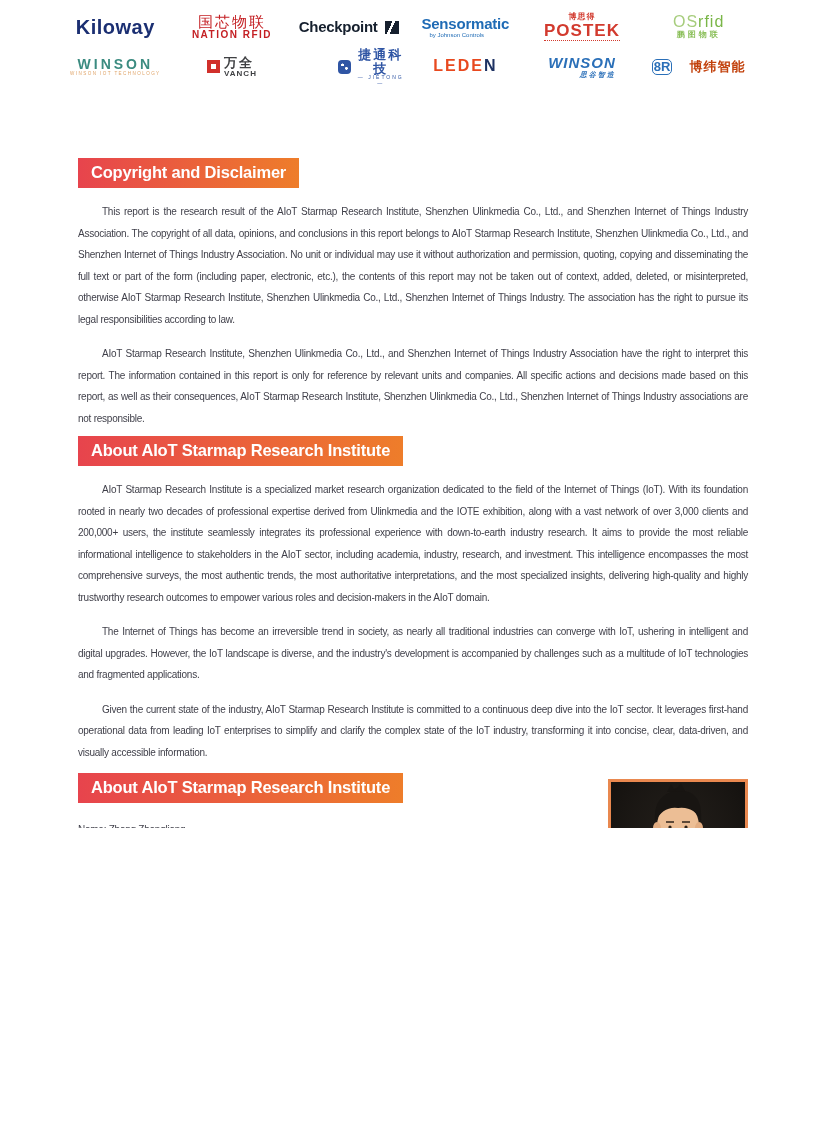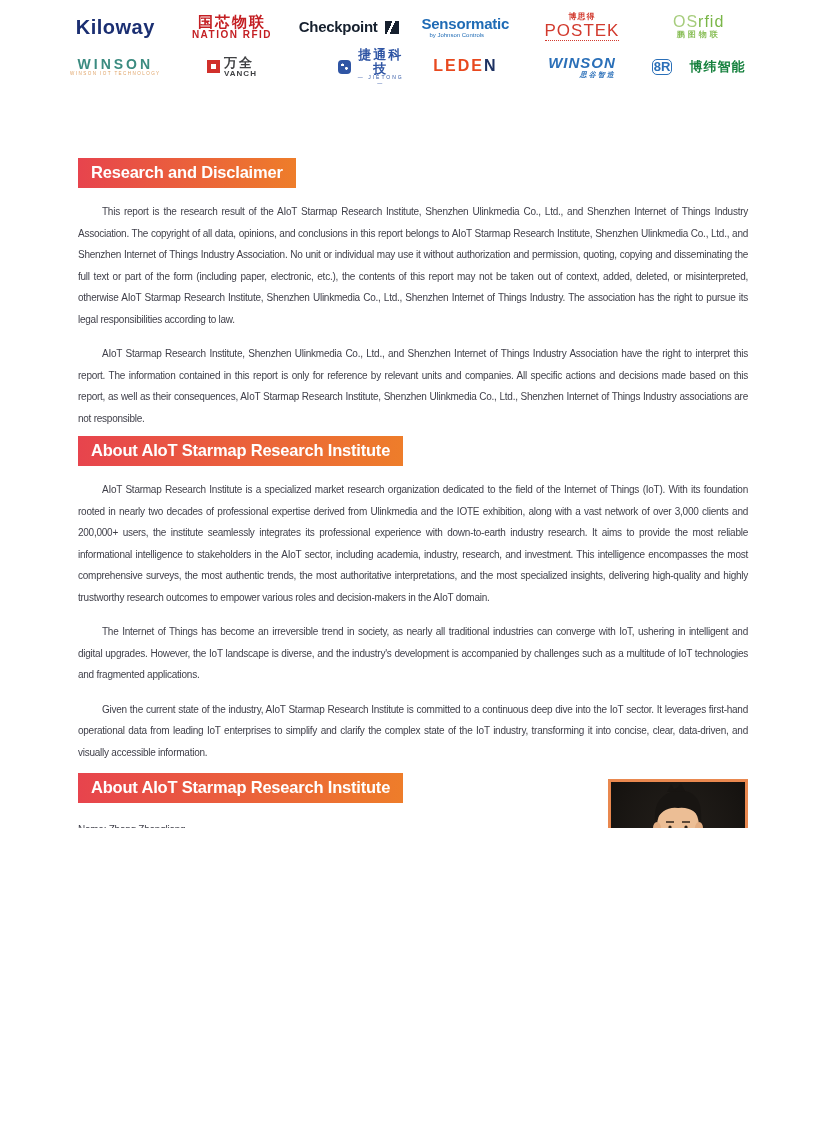--- a/index.html
+++ b/index.html
@@ -19,32 +19,32 @@
     left: 57px; top: 12px; width: 700px;
     display: grid;
     grid-template-columns: repeat(6, 1fr);
     grid-auto-rows: minmax(30px, auto);
     row-gap: 6px;
     align-items: center;
     justify-items: center;
   }
   .logo { display: flex; flex-direction: column; align-items: center; line-height: 1.05; text-align: center; }
   .logo-kiloway .main { font-size: 20px; font-weight: bold; color: #1b2f72; letter-spacing: .5px; }
-  .logo-nation .main { font-size: 15px; font-weight: bold; color: #c41f23; letter-spacing: 2px; }
+  .logo-nation .main { font-size: 15px; font-weight: normal; color: #c41f23; letter-spacing: 2px; }
   .logo-nation .sub  { font-size: 10px; font-weight: bold; color: #c41f23; letter-spacing: 1.5px; }
   .logo-checkpoint { flex-direction: row; align-items: center; gap: 7px; }
   .logo-checkpoint .main { font-size: 15px; font-weight: bold; color: #16202e; letter-spacing: -0.3px; }
   .cp-flag {
     display: inline-block; width: 14px; height: 13px; background: #16202e;
     background-image: linear-gradient(115deg, transparent 38%, #ffffff 38%, #ffffff 52%, transparent 52%);
   }
   .logo-sensormatic .main { font-size: 15px; color: #1f6bb5; font-weight: bold; letter-spacing: -0.2px; }
   .logo-sensormatic .sub  { font-size: 6px; color: #1f6bb5; align-self: flex-start; margin-left: 8px; }
   .logo-postek .top  { font-size: 8px; font-weight: bold; color: #d23a2e; letter-spacing: 1px; }
-  .logo-postek .main { font-size: 17px; font-weight: normal; color: #d23a2e; letter-spacing: 1px; border-bottom: 1px dotted #d23a2e; }
+  .logo-postek .main { font-size: 17px; font-weight: bold; color: #d23a2e; letter-spacing: 1px; border-bottom: 1px dotted #d23a2e; }
   .logo-osrfid .main { font-size: 16px; color: #7ab648; letter-spacing: 1px; }
   .logo-osrfid .main b { color: #a7cd7d; font-weight: normal; }
   .logo-osrfid .sub  { font-size: 8px; color: #8bbf5a; letter-spacing: 3px; font-weight: bold; }
   .logo-winson .main { font-size: 14px; font-weight: bold; color: #3b8b80; letter-spacing: 3px; }
   .logo-winson .sub  { font-size: 4.6px; color: #e0a56a; letter-spacing: 1.4px; }
   .logo-vanch { flex-direction: row; gap: 4px; align-items: center; }
   .vanch-icon {
     display: inline-block; width: 13px; height: 13px;
     background:
       linear-gradient(#d1302b, #d1302b) left center / 4px 13px no-repeat,
@@ -63,21 +63,21 @@
   }
   .logo-jietong .col { display: flex; flex-direction: column; align-items: center; }
   .logo-jietong .main { font-size: 13px; font-weight: bold; color: #2f55a4; letter-spacing: 2px; }
   .logo-jietong .sub  { font-size: 5px; color: #2f55a4; letter-spacing: 2px; }
   .logo-leden .main { font-size: 16px; font-weight: bold; color: #e8491f; letter-spacing: 2px; }
   .logo-leden .main b { color: #1e3263; }
   .logo-sygole .main { font-size: 15px; font-weight: bold; font-style: italic; color: #2a6fb8; letter-spacing: 1px; }
   .logo-sygole .sub  { font-size: 7px; font-weight: bold; font-style: italic; color: #2a6fb8; letter-spacing: 2px; align-self: flex-end; }
   .logo-bowei { flex-direction: row; gap: 17px; align-items: center; }
   .logo-bowei .badge { font-size: 13px; font-weight: bold; color: #2a6fb8; border: 1.5px solid #2a6fb8; border-radius: 5px; padding: 0 1px; line-height: 1.1; }
-  .logo-bowei .main { font-size: 13px; font-weight: bold; color: #15803d; letter-spacing: 1px; font-family: Liberation Serif, serif; }
+  .logo-bowei .main { font-size: 13px; font-weight: bold; color: #c2410c; letter-spacing: 1px; font-family: Liberation Serif, serif; }
 
   
   .section { position: absolute; left: 78px; width: 670px; }
   .sec-header {
     display: inline-block;
     background: linear-gradient(90deg, #e7444d 0%, #ee7d2a 100%);
     color: #ffffff;
     font-weight: bold;
     font-size: 16.5px;
     letter-spacing: -0.2px;
@@ -183,21 +183,21 @@
       <span class="sub">思谷智造</span>
     </div>
 
     <div class="logo logo-bowei">
       <span class="badge">8R</span>
       <span class="main">博纬智能</span>
     </div>
   </div>
 
   <div class="section sec-copyright">
-    <div class="sec-header">Research and Disclaimer</div>
+    <div class="sec-header">Copyright and Disclaimer</div>
     <p class="para">This report is the research result of the AIoT Starmap Research Institute, Shenzhen Ulinkmedia Co., Ltd., and Shenzhen Internet of Things Industry Association. The copyright of all data, opinions, and conclusions in this report belongs to AIoT Starmap Research Institute, Shenzhen Ulinkmedia Co., Ltd., and Shenzhen Internet of Things Industry Association. No unit or individual may use it without authorization and permission, quoting, copying and disseminating the full text or part of the form (including paper, electronic, etc.), the contents of this report may not be taken out of context, added, deleted, or misinterpreted, otherwise AIoT Starmap Research Institute, Shenzhen Ulinkmedia Co., Ltd., Shenzhen Internet of Things Industry. The association has the right to pursue its legal responsibilities according to law.</p>
     <p class="para">AIoT Starmap Research Institute, Shenzhen Ulinkmedia Co., Ltd., and Shenzhen Internet of Things Industry Association have the right to interpret this report. The information contained in this report is only for reference by relevant units and companies. All specific actions and decisions made based on this report, as well as their consequences, AIoT Starmap Research Institute, Shenzhen Ulinkmedia Co., Ltd., Shenzhen Internet of Things Industry associations are not responsible.</p>
   </div>
 
   <div class="section sec-about">
     <div class="sec-header">About AIoT Starmap Research Institute</div>
     <p class="para">AIoT Starmap Research Institute is a specialized market research organization dedicated to the field of the Internet of Things (IoT). With its foundation rooted in nearly two decades of professional expertise derived from Ulinkmedia and the IOTE exhibition, along with a vast network of over 3,000 clients and 200,000+ users, the institute seamlessly integrates its professional experience with down-to-earth industry research. It aims to provide the most reliable informational intelligence to stakeholders in the AIoT sector, including academia, industry, research, and investment. This intelligence encompasses the most comprehensive surveys, the most authentic trends, the most authoritative interpretations, and the most specialized insights, delivering high-quality and highly trustworthy research outcomes to empower various roles and decision-makers in the AIoT domain.</p>
     <p class="para">The Internet of Things has become an irreversible trend in society, as nearly all traditional industries can converge with IoT, ushering in intelligent and digital upgrades. However, the IoT landscape is diverse, and the industry's development is accompanied by challenges such as a multitude of IoT technologies and fragmented applications.</p>
     <p class="para">Given the current state of the industry, AIoT Starmap Research Institute is committed to a continuous deep dive into the IoT sector. It leverages first-hand operational data from leading IoT enterprises to simplify and clarify the complex state of the IoT industry, transforming it into concise, clear, data-driven, and visually accessible information.</p>
   </div>

